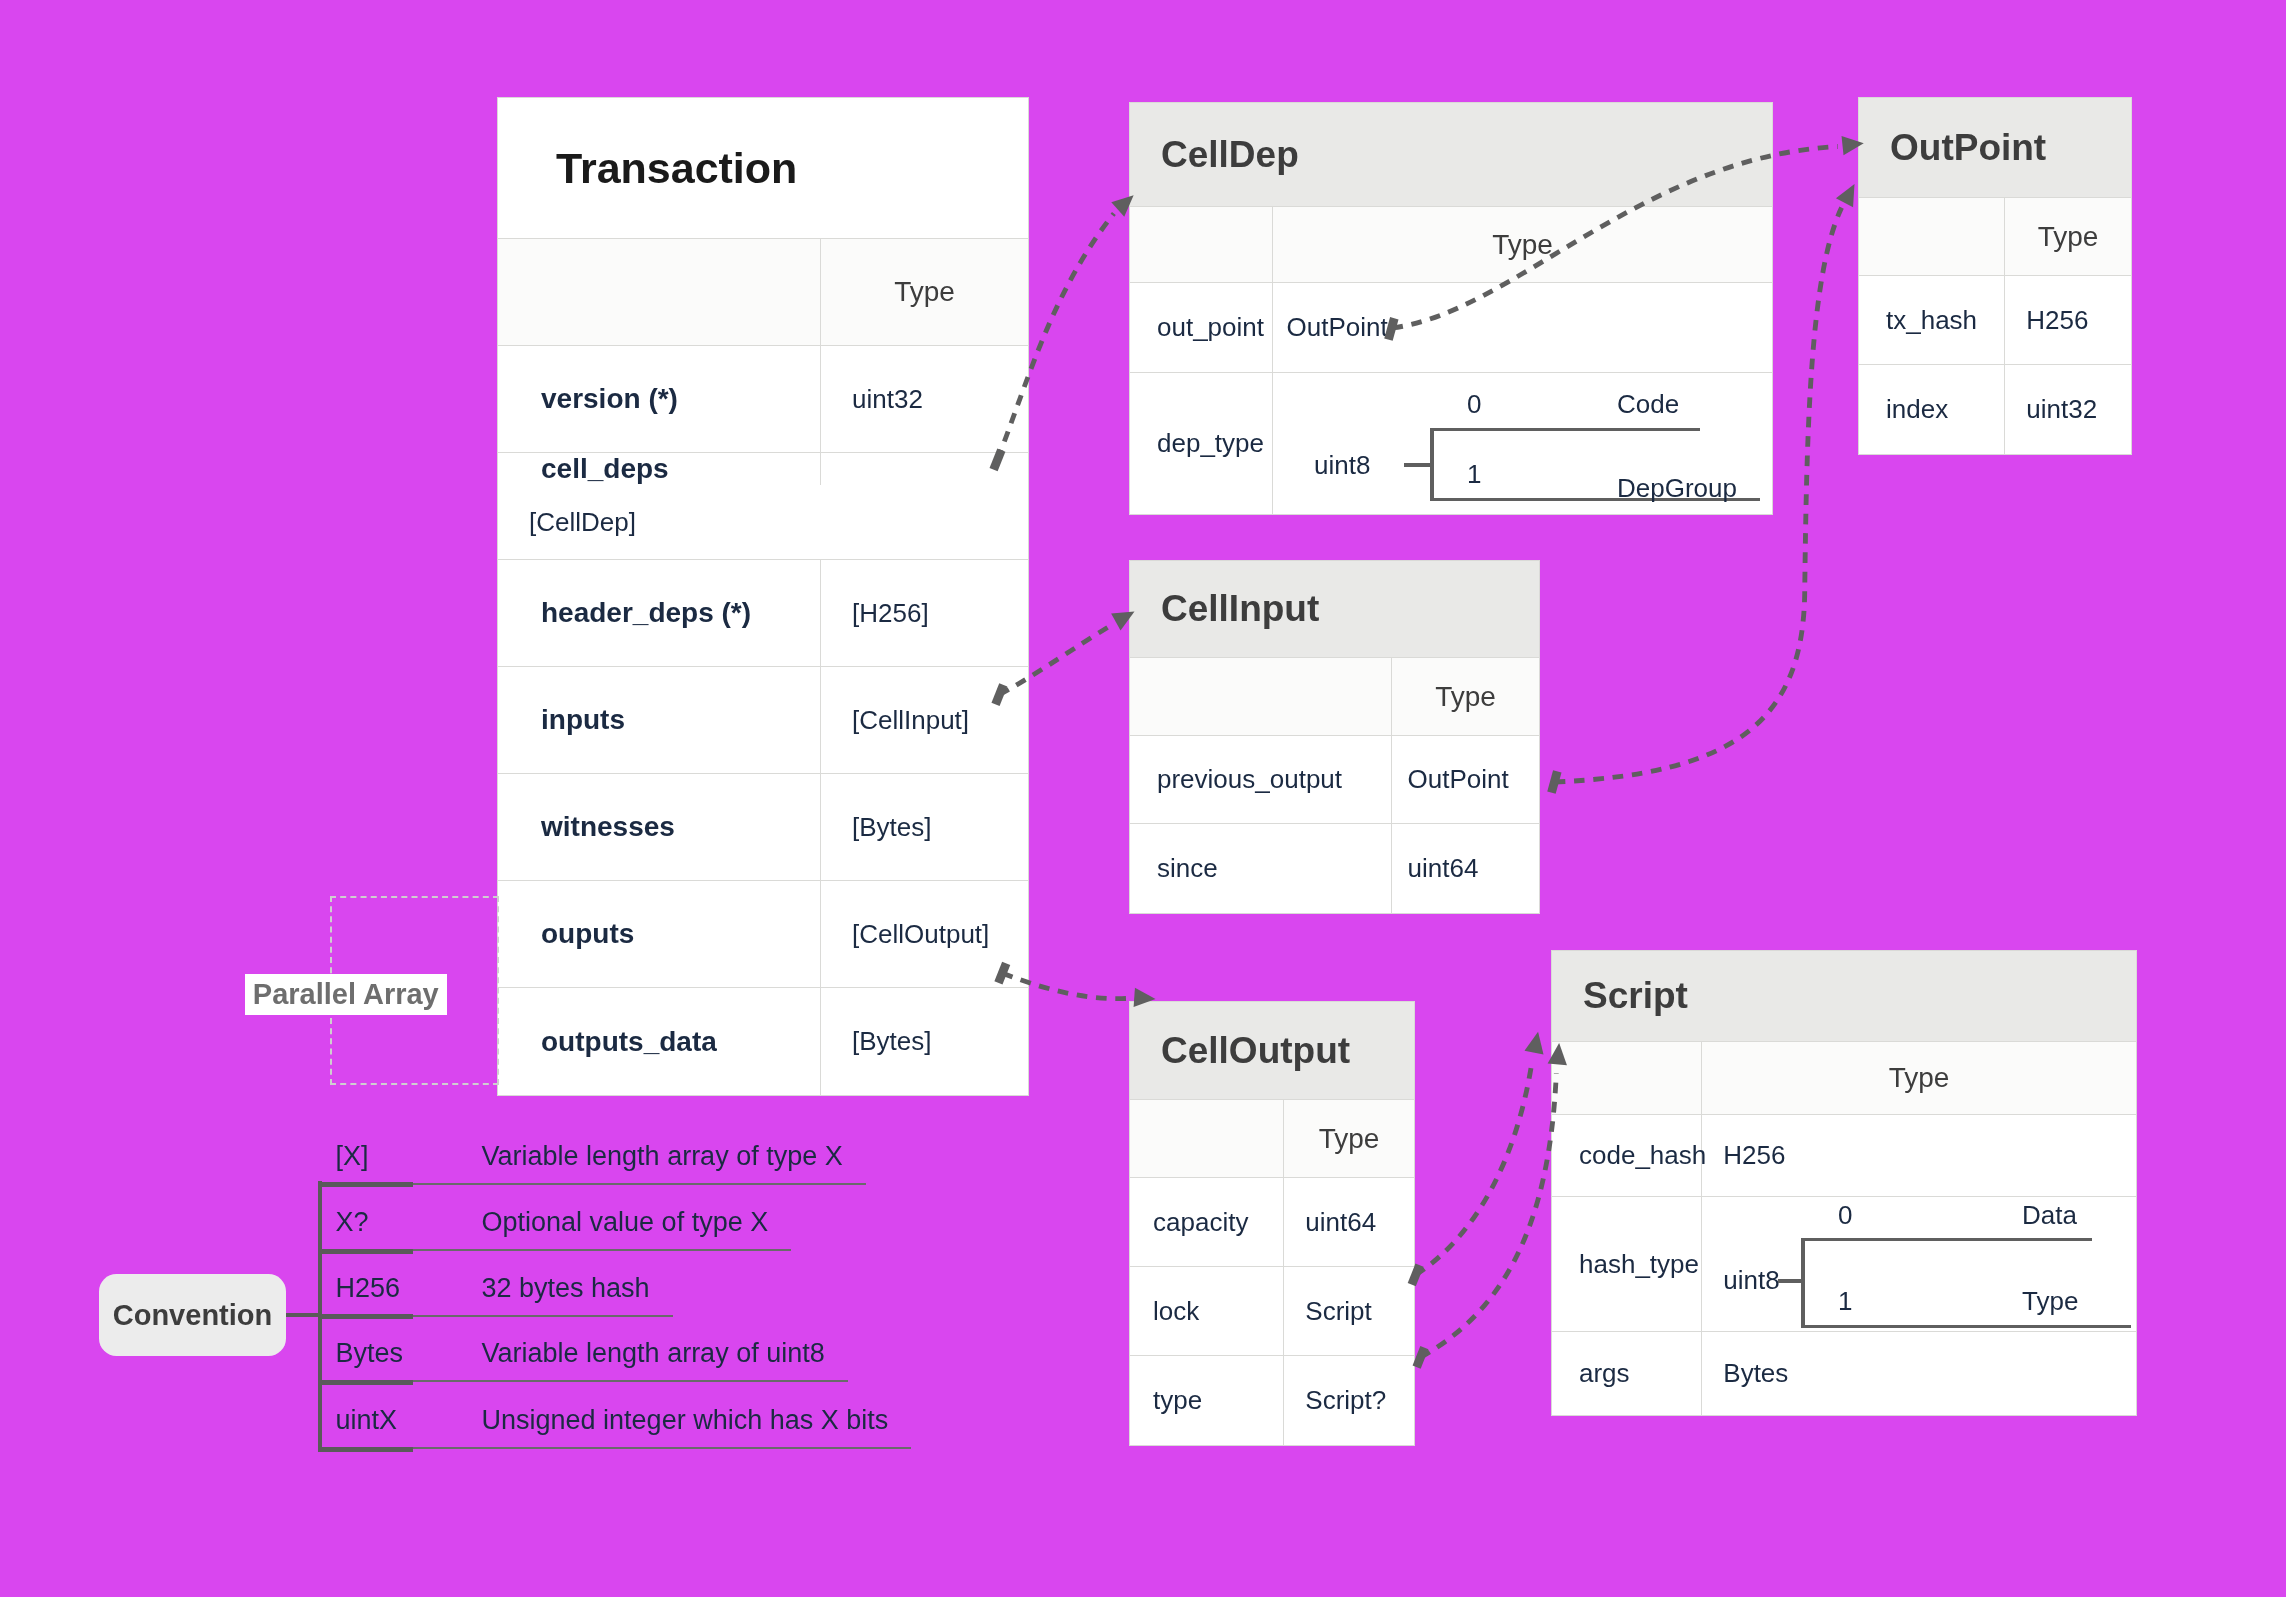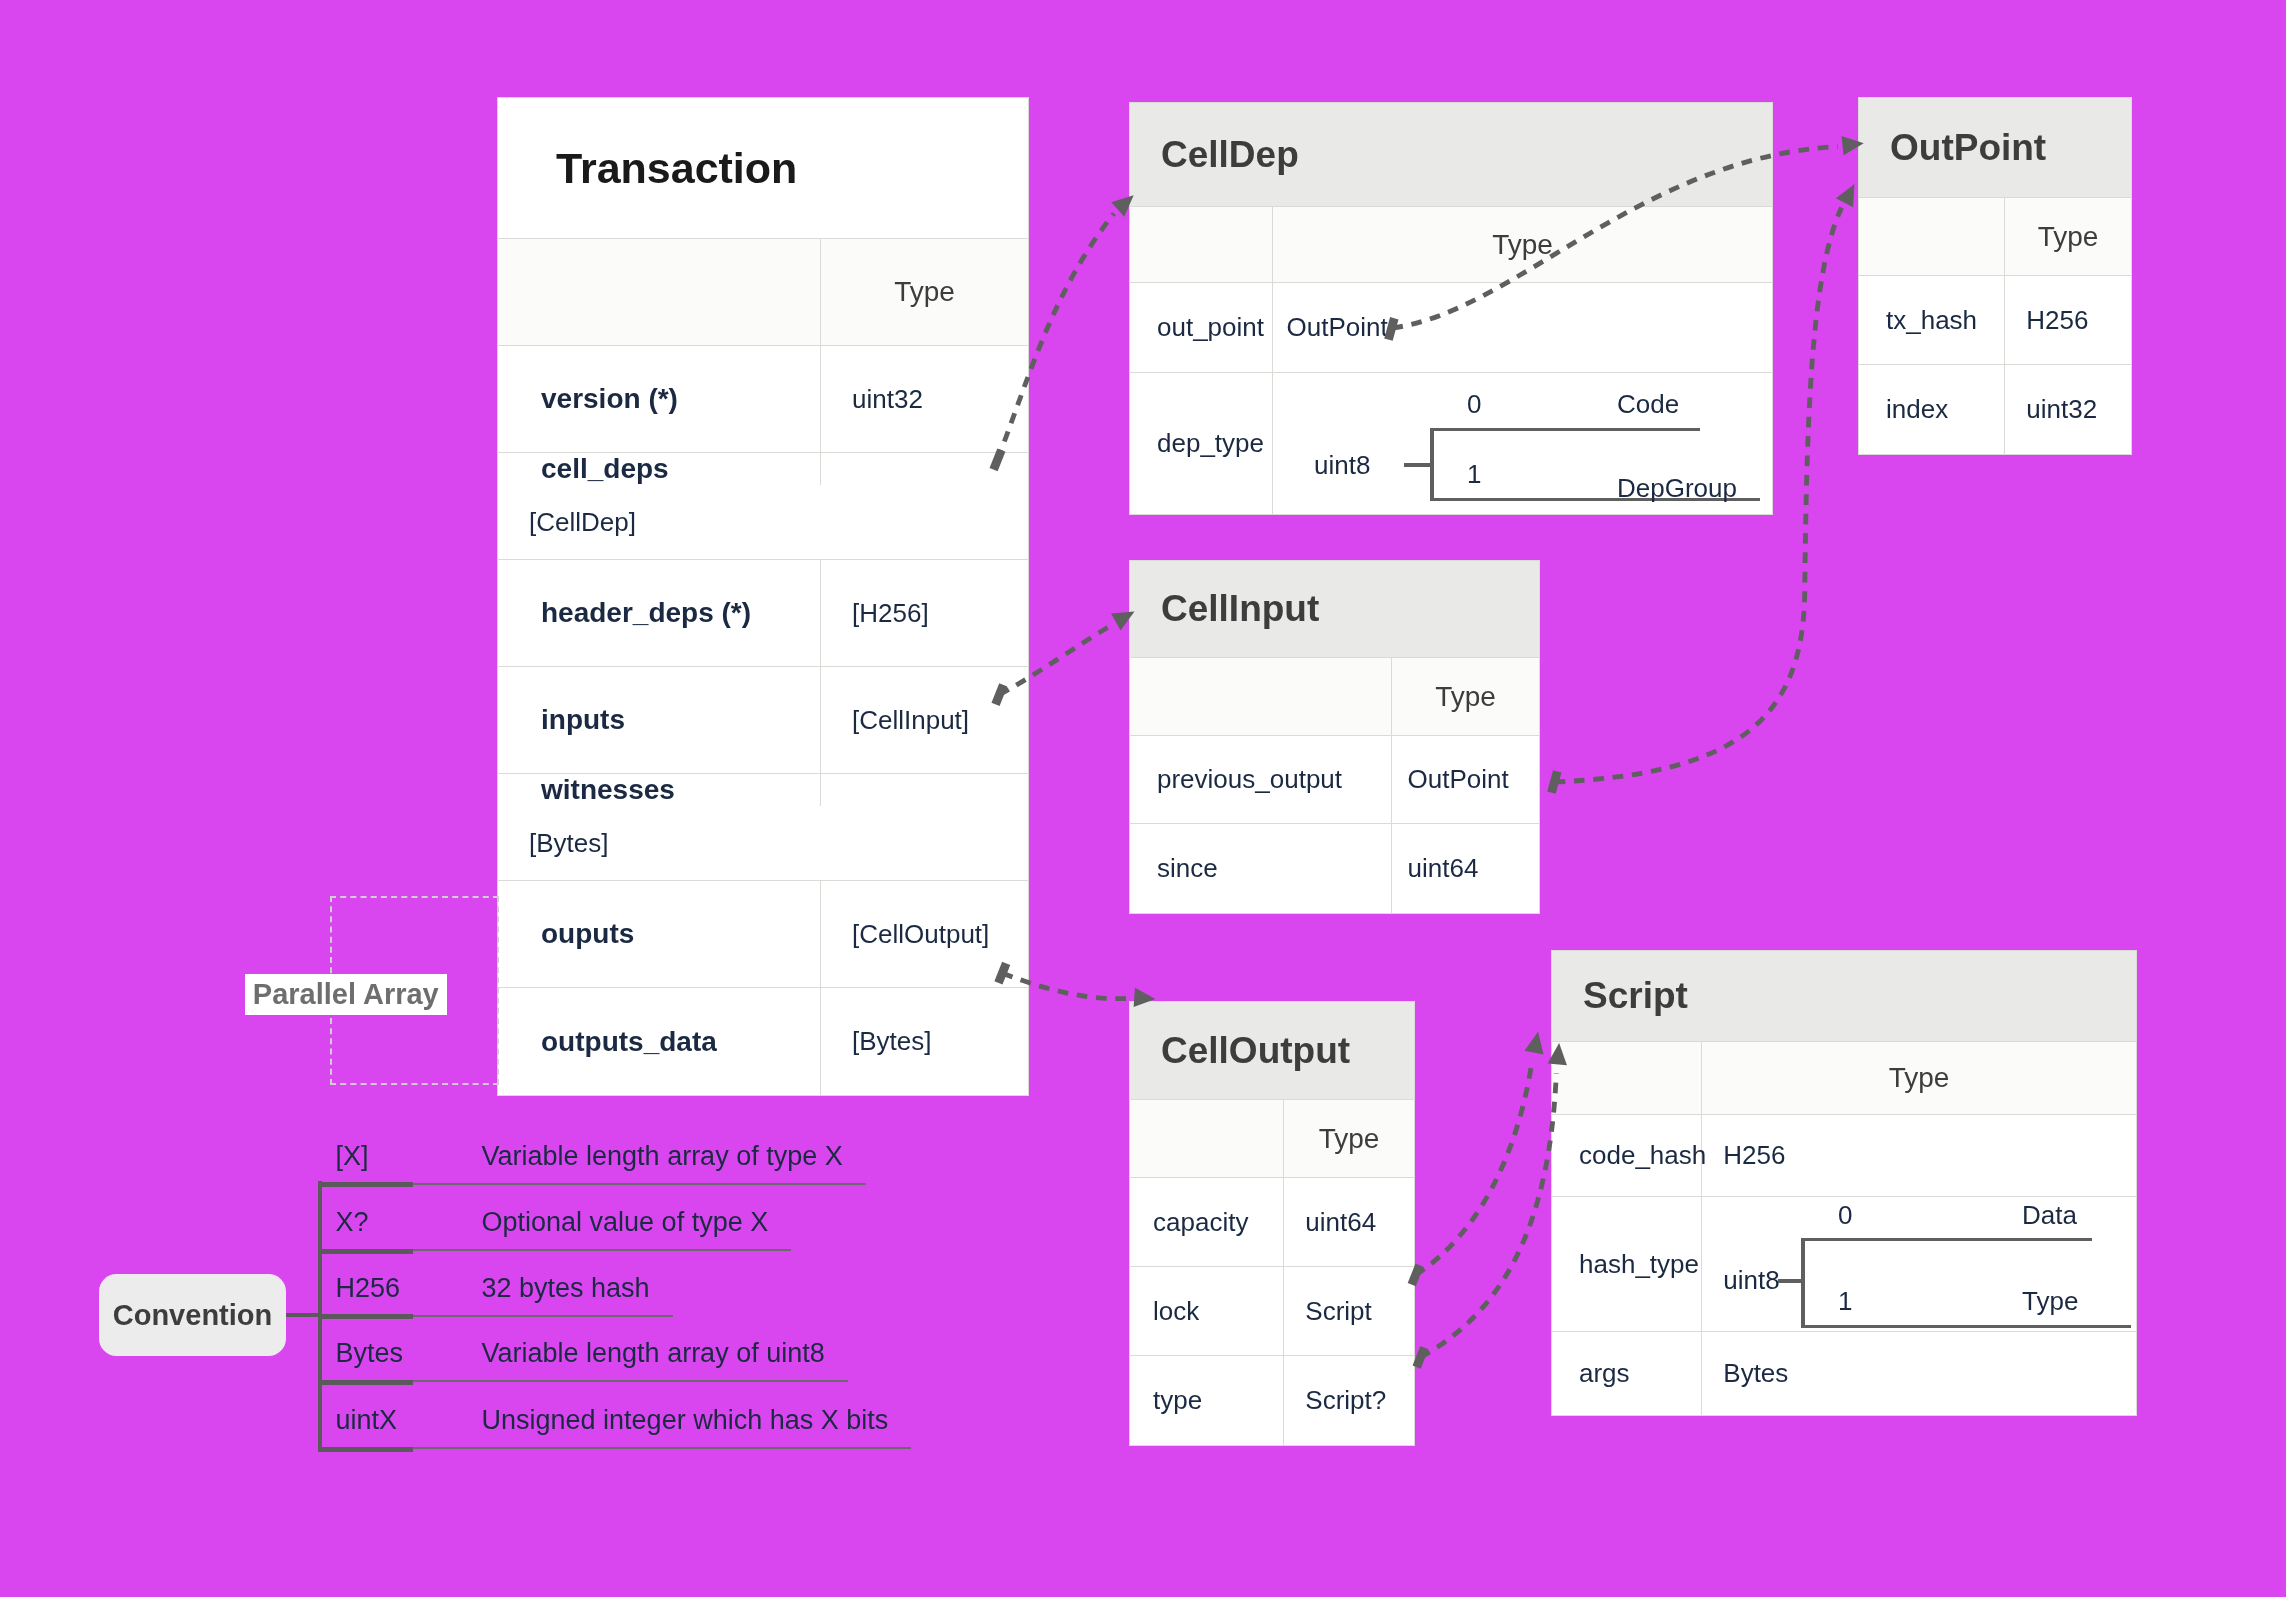--- a/index.html
+++ b/index.html
@@ -67,21 +67,21 @@
       <div class="tc tval" style="padding-left:31px;">[CellDep]</div>
     </div>
     <div class="trow" style="height:107px;">
       <div class="nc fname tx-name" style="width:323px;">header_deps (*)</div>
       <div class="tc tval" style="padding-left:31px;">[H256]</div>
     </div>
     <div class="trow" style="height:107px;">
       <div class="nc fname tx-name" style="width:323px;">inputs</div>
       <div class="tc tval" style="padding-left:31px;">[CellInput]</div>
     </div>
-    <div class="trow" style="height:107px;flex-direction:column;">
+    <div class="trow" style="height:107px;">
       <div class="nc fname tx-name" style="width:323px;">witnesses</div>
       <div class="tc tval" style="padding-left:31px;">[Bytes]</div>
     </div>
     <div class="trow" style="height:107px;">
       <div class="nc fname tx-name" style="width:323px;">ouputs</div>
       <div class="tc tval" style="padding-left:31px;">[CellOutput]</div>
     </div>
     <div class="trow" style="height:107px;">
       <div class="nc fname tx-name" style="width:323px;">outputs_data</div>
       <div class="tc tval" style="padding-left:31px;">[Bytes]</div>

